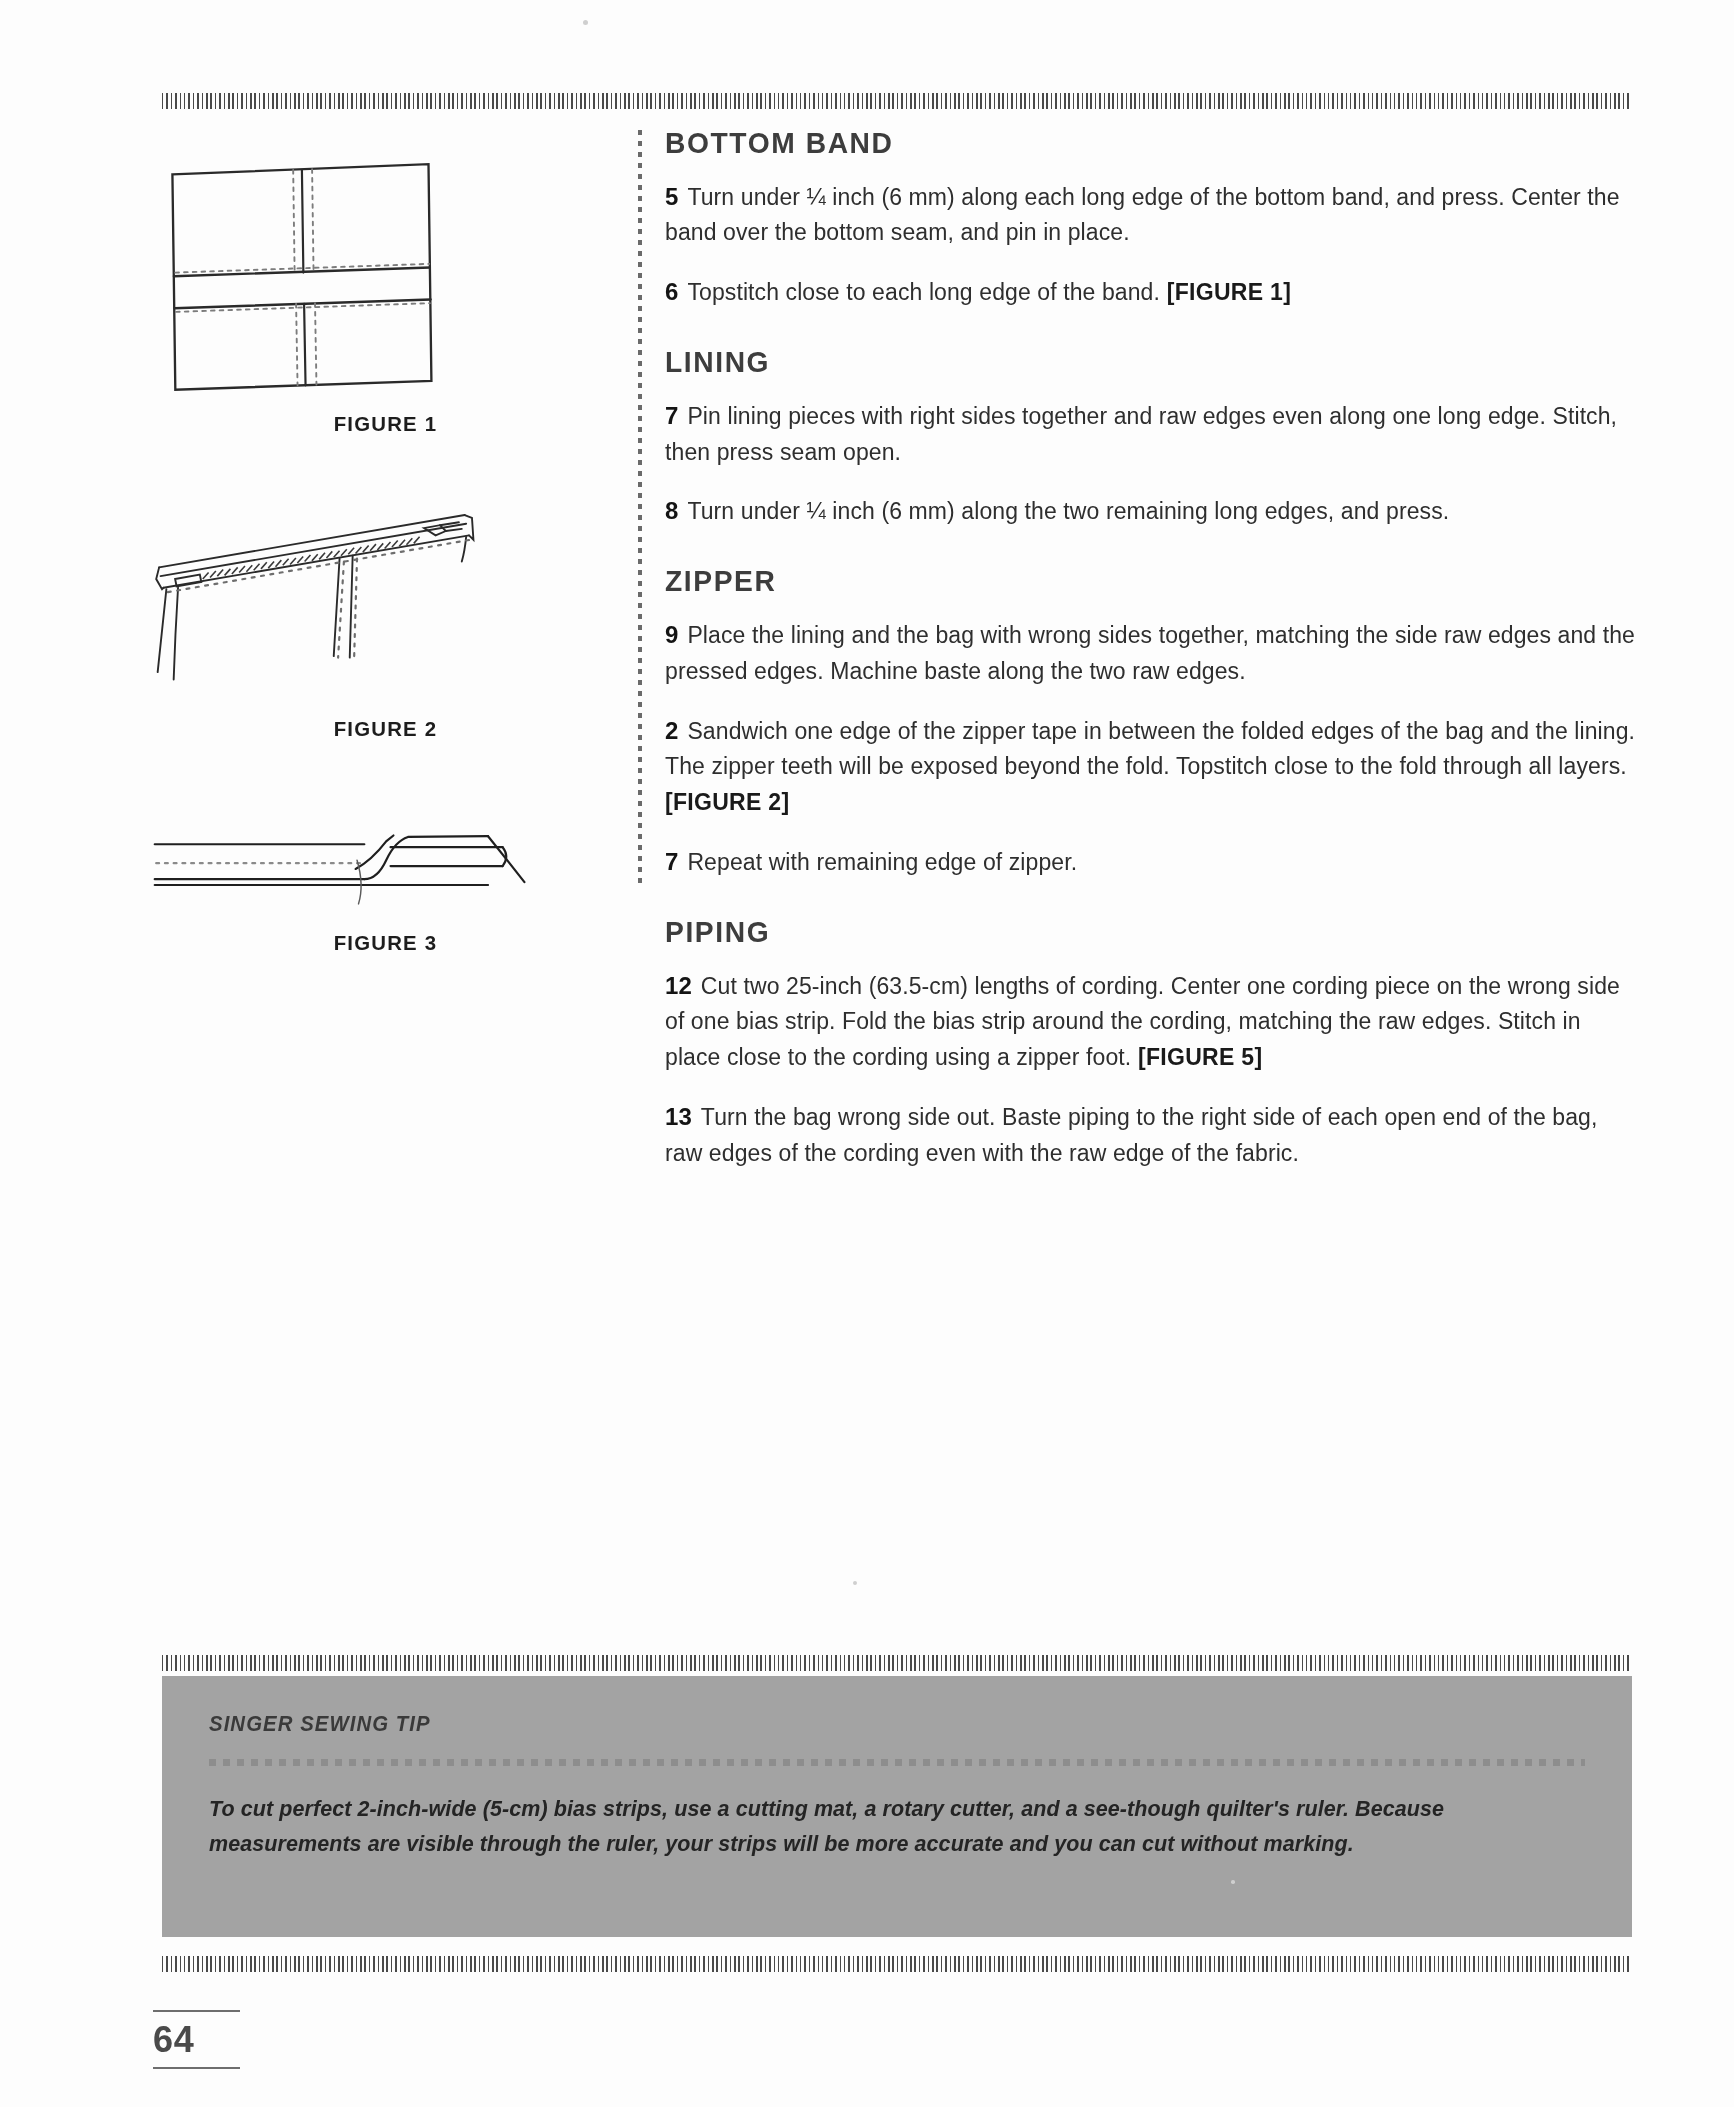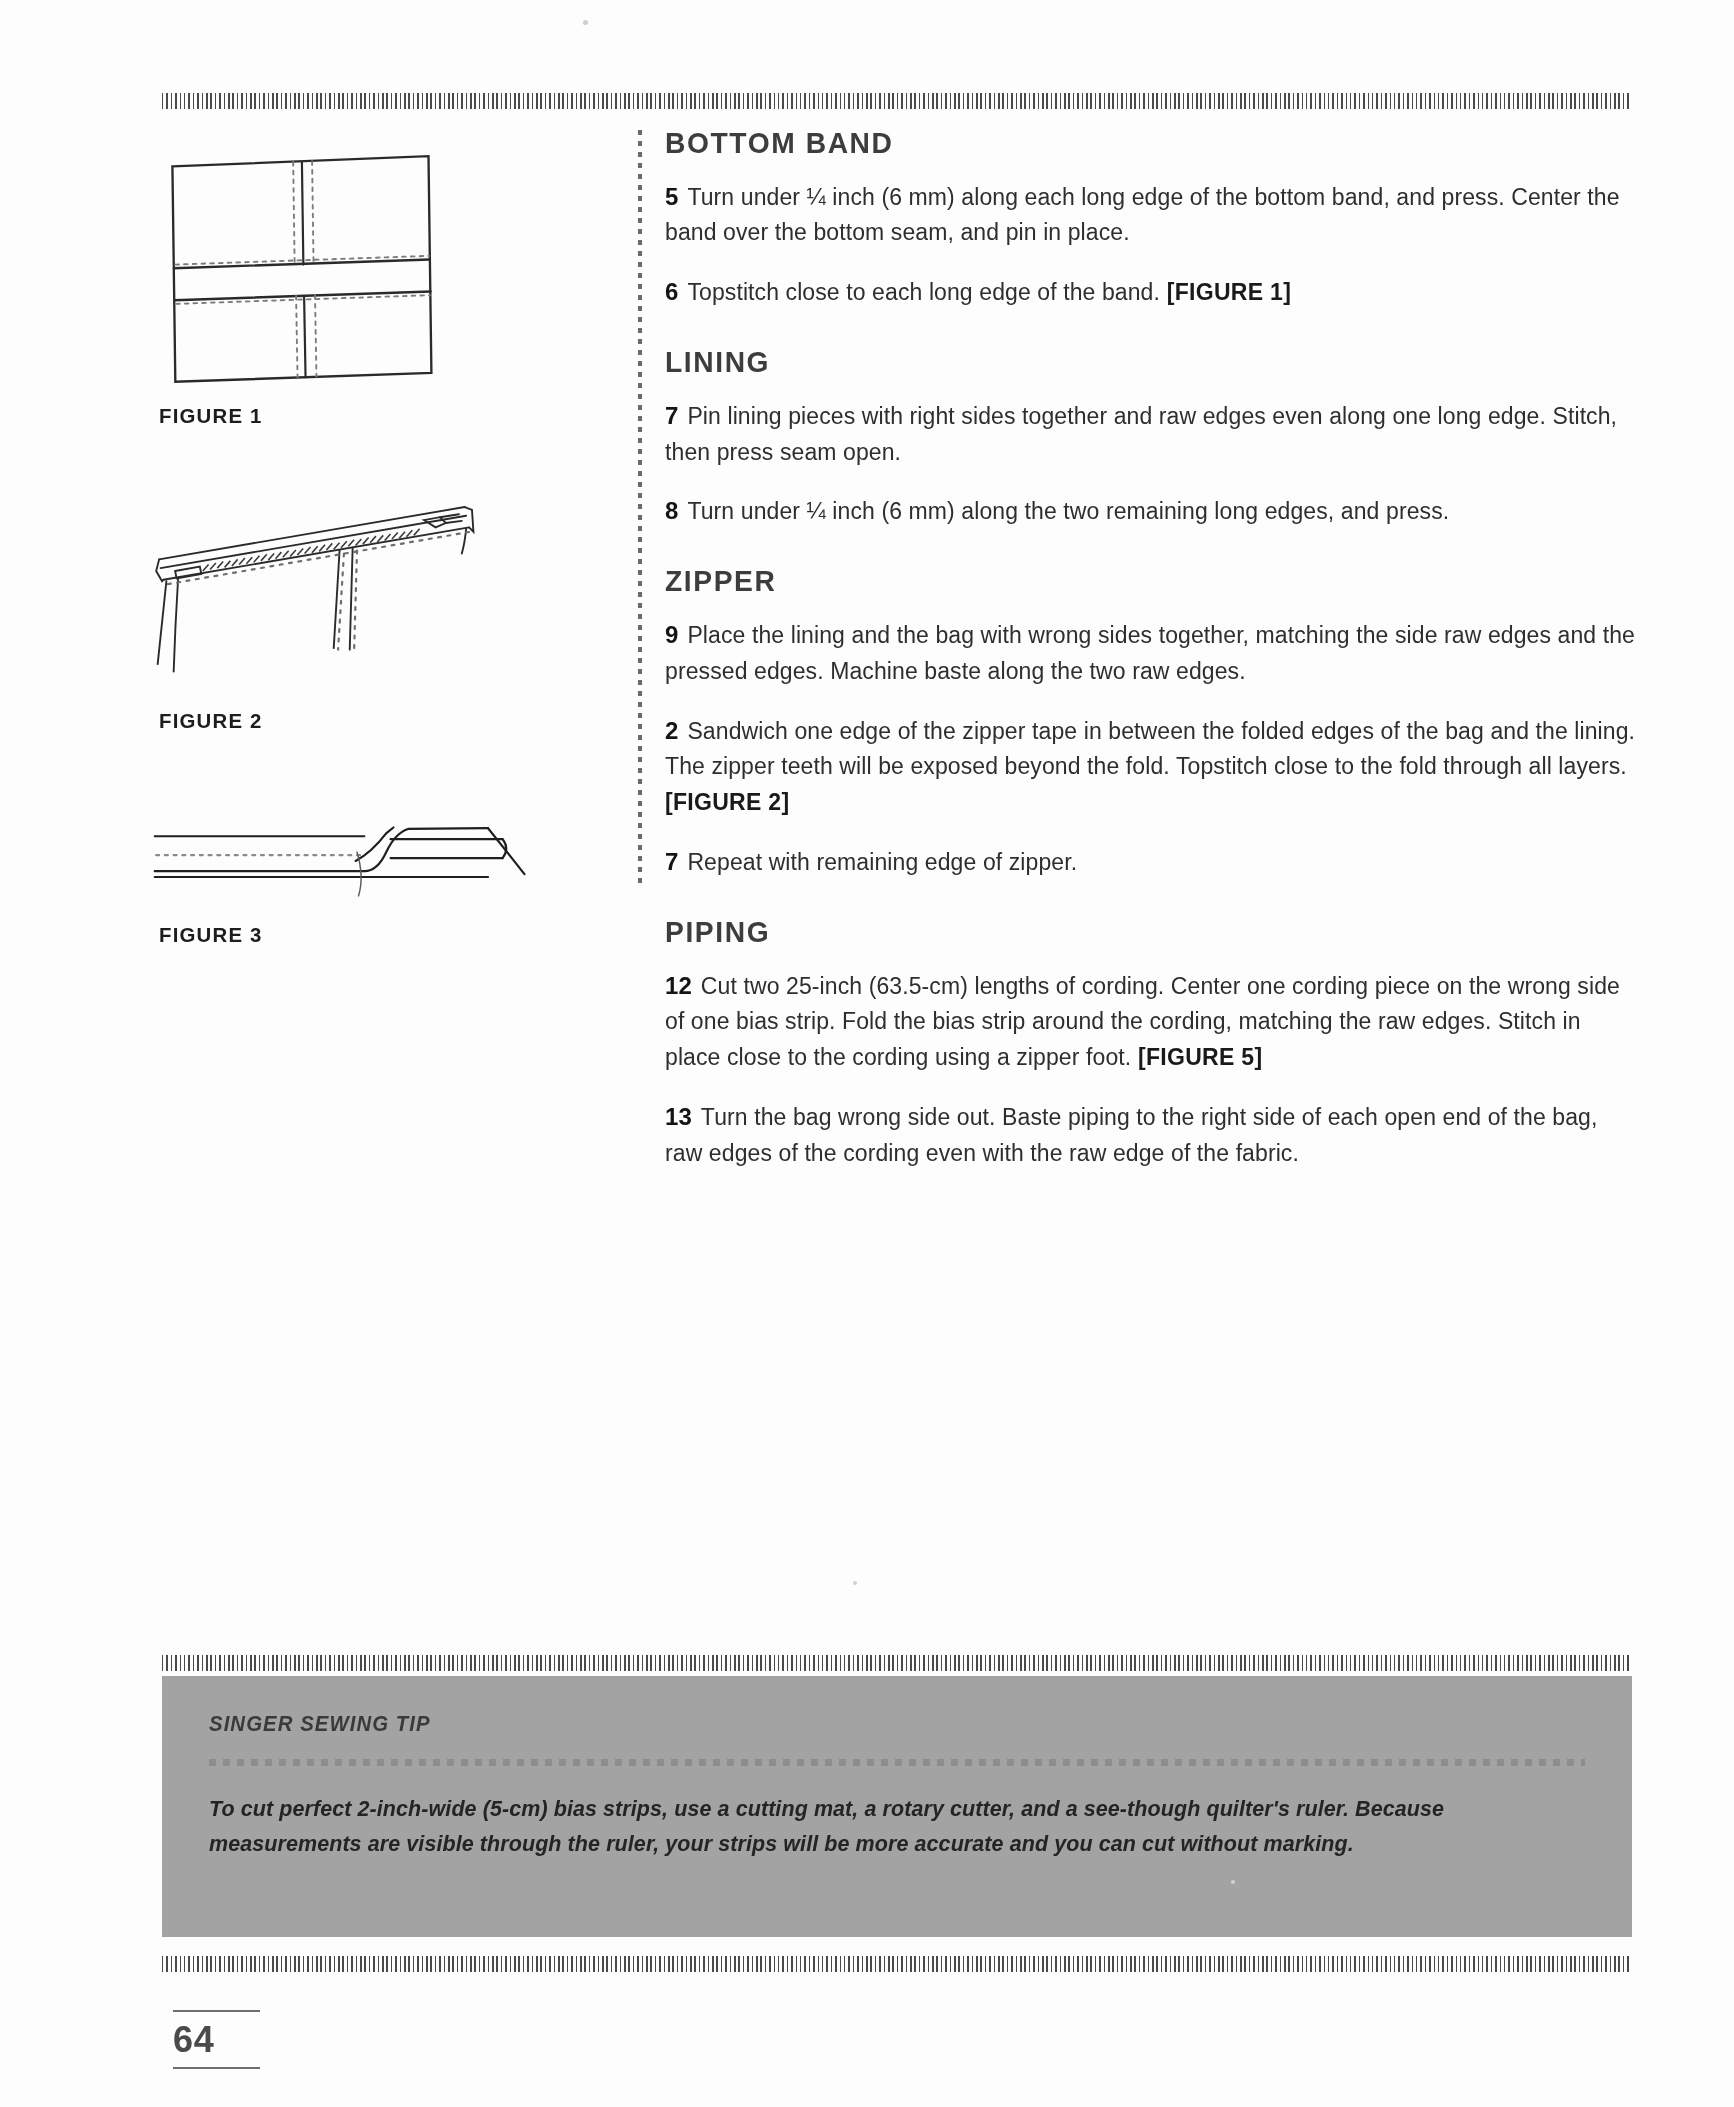--- a/index.html
+++ b/index.html
@@ -50,22 +50,23 @@
       #4a4a4a 0px, #4a4a4a 5.1px,
       rgba(0,0,0,0) 5.1px, rgba(0,0,0,0) 11px
     );
     opacity: .82;
   }
 
   
   #figure-column {
     position: absolute;
     left: 146px;
-    top: 114px;
+    top: 122px;
     width: 466px;
+    text-align: center;
   }
   .figure-block { margin-bottom: 0; }
   .figure-art {
     display: block;
   }
   .figure-caption {
     font-family: "Liberation Sans", sans-serif;
     font-weight: bold;
     font-size: 20.4px;
     letter-spacing: 1.2px;
@@ -153,21 +154,21 @@
     color: #242424;
     letter-spacing: 0.1px;
     transform: scaleX(.95);
     transform-origin: left top;
     width: 105%;
   }
 
   
   #page-number-block {
     position: absolute;
-    left: 173px;
+    left: 153px;
     top: 2010px;
     width: 153px;
     text-align: left;
   }
   .pn-rule {
     height: 2.2px;
     background: #6e6e6e;
     width: 87px;
   }
   #page-number {

